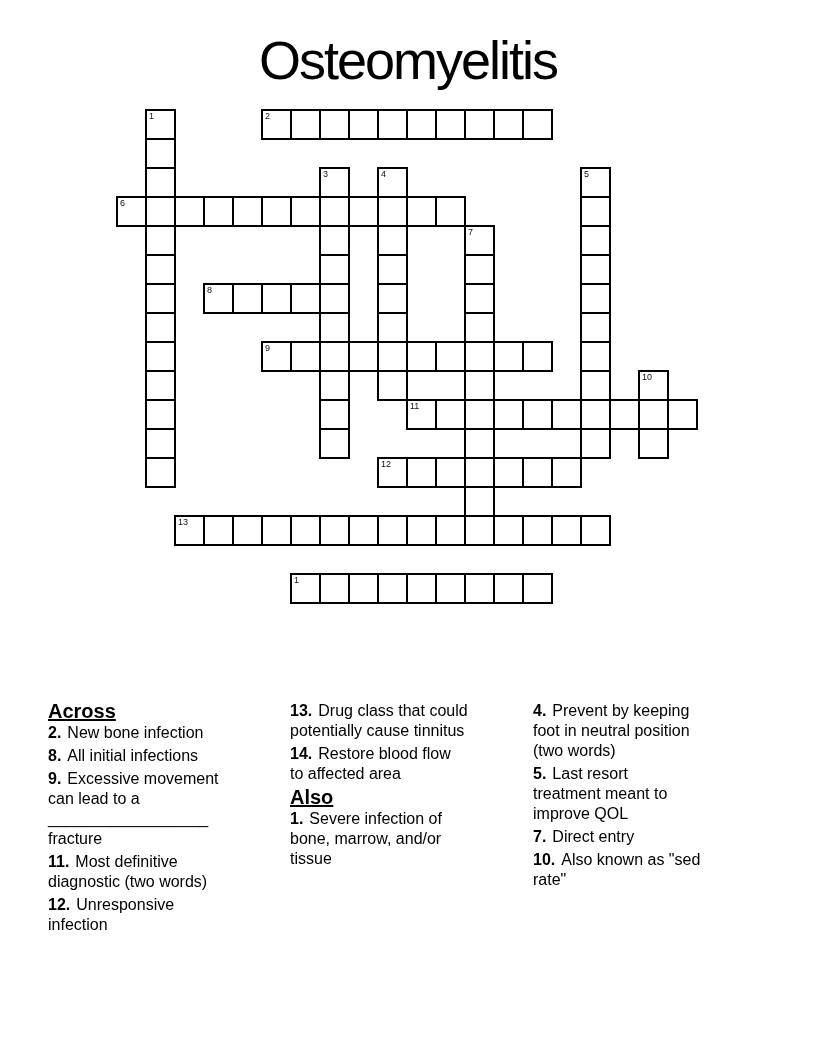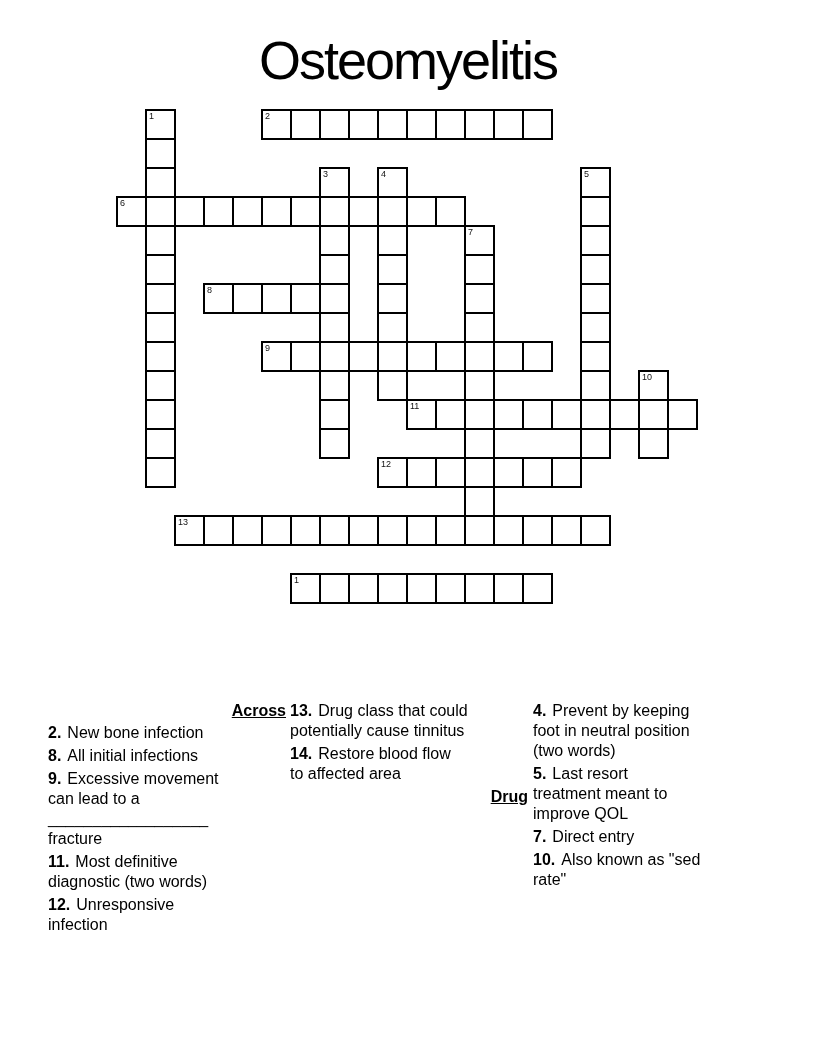--- a/index.html
+++ b/index.html
@@ -36,26 +36,25 @@
     line-height: 11px;
     font-weight: 400;
     color: #111;
   }
   .clue-col {
     position: absolute;
     top: 701px;
     width: 238px;
   }
   .clue-header {
-    font-size: 16px;
+    font-size: 20px;
     line-height: 20px;
     font-weight: bold;
     text-decoration: underline;
     margin: 0 0 2px 0;
-    text-align: right;
   }
   p.clue {
     margin: 0 0 3px 0;
     font-size: 16px;
     line-height: 20px;
     white-space: pre-line;
   }
   .clue-num { font-weight: bold; margin-right: 6px; }
 </style>
 </head>
@@ -227,21 +226,24 @@
       <p class="clue"><span class="clue-num">11.</span><span>Most definitive
 diagnostic (two words)</span></p>
       <p class="clue"><span class="clue-num">12.</span><span>Unresponsive
 infection</span></p>
     </div>
     <div class="clue-col" style="left: 290px;">
       <p class="clue"><span class="clue-num">13.</span><span>Drug class that could
 potentially cause tinnitus</span></p>
       <p class="clue"><span class="clue-num">14.</span><span>Restore blood flow
 to affected area</span></p>
-      <div class="clue-header">Drug</div>
+      <div class="clue-header">Also</div>
+      <p class="clue"><span class="clue-num">1.</span><span>Severe infection of
+bone, marrow, and/or
+tissue</span></p>
     </div>
     <div class="clue-col" style="left: 533px;">
       <p class="clue"><span class="clue-num">4.</span><span>Prevent by keeping
 foot in neutral position
 (two words)</span></p>
       <p class="clue"><span class="clue-num">5.</span><span>Last resort
 treatment meant to
 improve QOL</span></p>
       <p class="clue"><span class="clue-num">7.</span><span>Direct entry</span></p>
       <p class="clue"><span class="clue-num">10.</span><span>Also known as "sed

